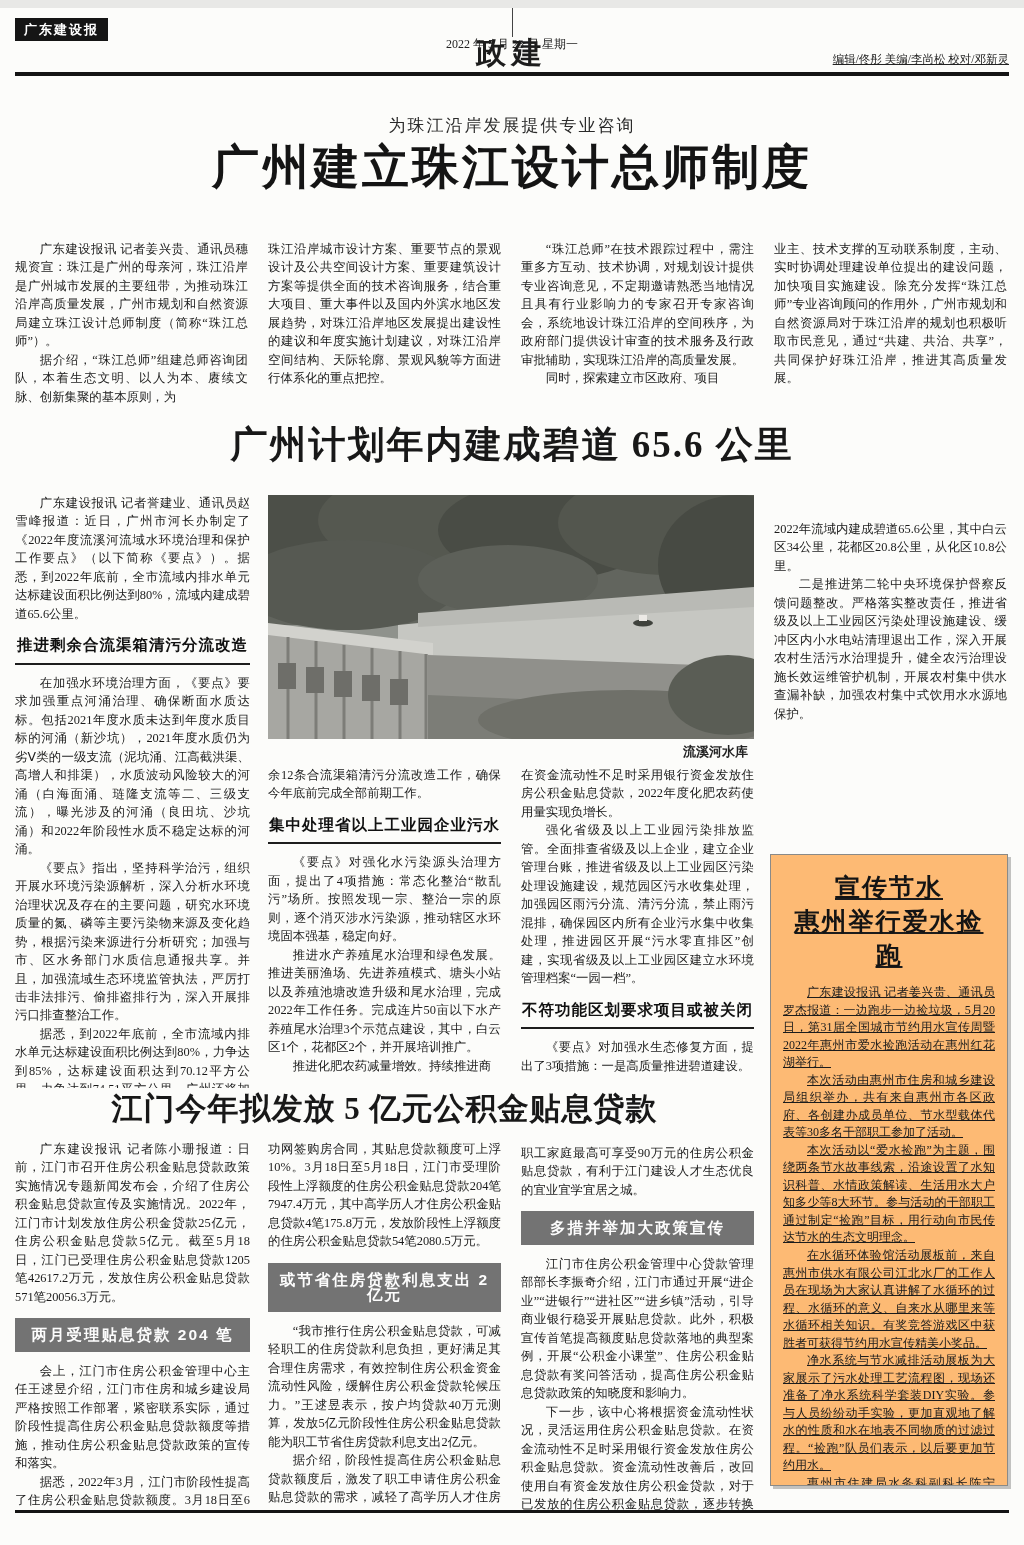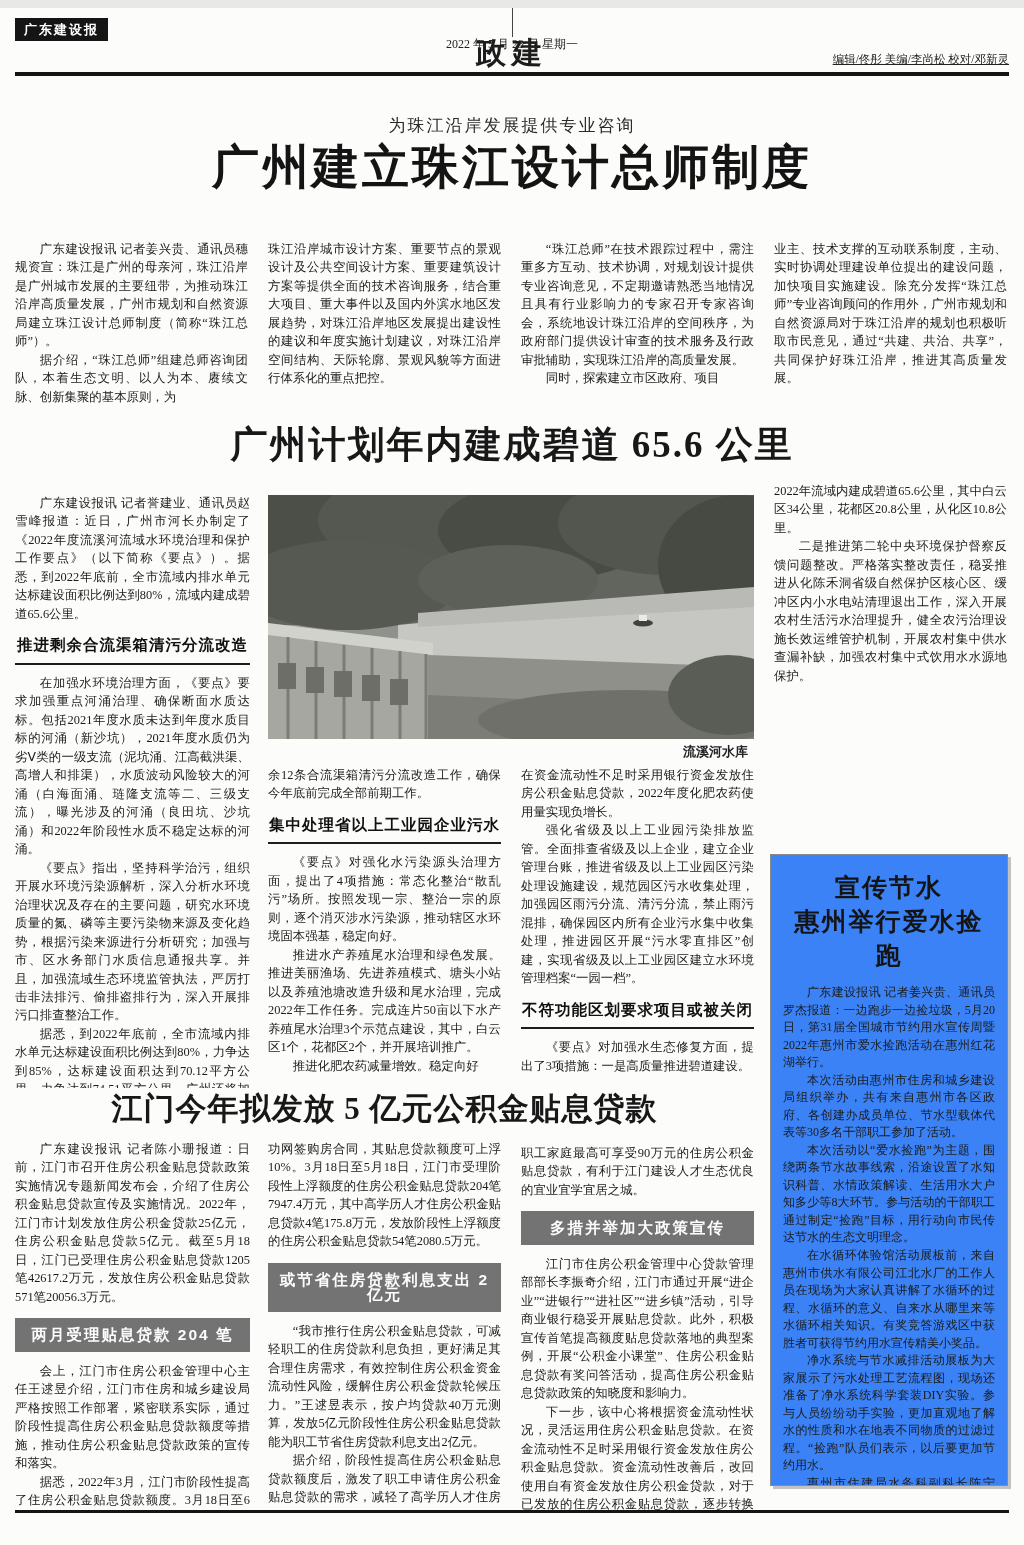--- a/index.html
+++ b/index.html
@@ -46,21 +46,21 @@
     color:#111; border-bottom:2.5px solid #1d1d1d; padding:12px 0 8px; margin-bottom:9px; }
   .subhead-box { background:#737373; color:#fdfdfd; text-align:center; letter-spacing:2px;
     font: bold 15.5px/1 "Liberation Sans","DejaVu Sans",sans-serif; padding:9px 0; margin:12px 0 10px; }
   
   .photo { position:absolute; left:268px; top:487px; width:486px; height:244px; overflow:hidden; background:#9a9a96; }
   .photo svg { display:block; width:100%; height:100%; }
   .photo-caption { position:absolute; left:268px; top:736px; width:480px; text-align:right;
     font: bold 13px/1.2 "Liberation Sans","DejaVu Sans",sans-serif; color:#222; }
   
   .sidebar { position:absolute; left:770px; top:846px; width:238px; height:632px;
-    border:1px solid #8a8a88; box-shadow:3px 3px 0 #c2c2c0; background:#3b82f6; padding:12px 12px 8px; overflow:hidden; }
+    border:1px solid #8a8a88; box-shadow:3px 3px 0 #c2c2c0; background:#fdba74; padding:12px 12px 8px; overflow:hidden;text-decoration:underline; }
   .sb-title { text-align:center; font: 900 25px/1.35 "Liberation Serif",serif; letter-spacing:2px; margin:4px 0 12px; color:#141414; }
   .sidebar p.body { font-size:12px; line-height:1.46; }
 </style>
 </head>
 <body>
 
 <div class="page">
 
   <div class="masthead">
     <div class="brand-box">广东建设报</div>
@@ -141,33 +141,33 @@
     <p class="body">在加强水环境治理方面，《要点》要求加强重点河涌治理、确保断面水质达标。包括2021年度水质未达到年度水质目标的河涌（新沙坑），2021年度水质仍为劣Ⅴ类的一级支流（泥坑涌、江高截洪渠、高增人和排渠），水质波动风险较大的河涌（白海面涌、琏隆支流等二、三级支流），曝光涉及的河涌（良田坑、沙坑涌）和2022年阶段性水质不稳定达标的河涌。</p>
     <p class="body">《要点》指出，坚持科学治污，组织开展水环境污染源解析，深入分析水环境治理状况及存在的主要问题，研究水环境质量的氮、磷等主要污染物来源及变化趋势，根据污染来源进行分析研究；加强与市、区水务部门水质信息通报共享。并且，加强流域生态环境监管执法，严厉打击非法排污、偷排盗排行为，深入开展排污口排查整治工作。</p>
     <p class="body">据悉，到2022年底前，全市流域内排水单元达标建设面积比例达到80%，力争达到85%，达标建设面积达到70.12平方公里，力争达到74.51平方公里。广州还将加强对7条已完成清污分流改造的合流渠箱的日常管护，继续加大力度推进剩</p>
   </div>
 
   <div class="colblock" style="left:268px; top:758px; width:233px; height:322px;">
     <p class="body cont">余12条合流渠箱清污分流改造工作，确保今年底前完成全部前期工作。</p>
     <div class="subhead-u">集中处理省以上工业园企业污水</div>
     <p class="body">《要点》对强化水污染源头治理方面，提出了4项措施：常态化整治“散乱污”场所。按照发现一宗、整治一宗的原则，逐个消灭涉水污染源，推动辖区水环境固本强基，稳定向好。</p>
     <p class="body">推进水产养殖尾水治理和绿色发展。推进美丽渔场、先进养殖模式、塘头小站以及养殖池塘改造升级和尾水治理，完成2022年工作任务。完成连片50亩以下水产养殖尾水治理3个示范点建设，其中，白云区1个，花都区2个，并开展培训推广。</p>
-    <p class="body">推进化肥农药减量增效。稳定向好</p>
+    <p class="body">推进化肥农药减量增效。持续推进商</p>
   </div>
 
   <div class="colblock" style="left:521px; top:758px; width:233px; height:322px;">
     <p class="body cont">在资金流动性不足时采用银行资金发放住房公积金贴息贷款，2022年度化肥农药使用量实现负增长。</p>
     <p class="body">强化省级及以上工业园污染排放监管。全面排查省级及以上企业，建立企业管理台账，推进省级及以上工业园区污染处理设施建设，规范园区污水收集处理，加强园区雨污分流、清污分流，禁止雨污混排，确保园区内所有企业污水集中收集处理，推进园区开展“污水零直排区”创建，实现省级及以上工业园区建立水环境管理档案“一园一档”。</p>
     <div class="subhead-u">不符功能区划要求项目或被关闭</div>
     <p class="body">《要点》对加强水生态修复方面，提出了3项措施：一是高质量推进碧道建设。</p>
   </div>
 
-  <div class="colblock" style="left:774px; top:474px; width:233px; height:352px;">
+  <div class="colblock" style="left:774px; top:512px; width:233px; height:352px;">
     <p class="body cont">2022年流域内建成碧道65.6公里，其中白云区34公里，花都区20.8公里，从化区10.8公里。</p>
-    <p class="body">二是推进第二轮中央环境保护督察反馈问题整改。严格落实整改责任，稳妥推进从化陈禾洞省级自然保护区核心区、缓冲区内小水电站清理退出工作，深入开展农村生活污水治理提升，健全农污治理设施长效运维管护机制，开展农村集中供水查漏补缺，加强农村集中式饮用水水源地保护。</p>
+    <p class="body">二是推进第二轮中央环境保护督察反馈问题整改。严格落实整改责任，推进省级及以上工业园区污染处理设施建设、缓冲区内小水电站清理退出工作，深入开展农村生活污水治理提升，健全农污治理设施长效运维管护机制，开展农村集中供水查漏补缺，加强农村集中式饮用水水源地保护。</p>
   </div>
 
   <div class="sidebar">
     <div class="sb-title">
       <div>宣传节水</div>
       <div>惠州举行爱水捡跑</div>
     </div>
     <p class="body">广东建设报讯 记者姜兴贵、通讯员罗杰报道：一边跑步一边捡垃圾，5月20日，第31届全国城市节约用水宣传周暨2022年惠州市爱水捡跑活动在惠州红花湖举行。</p>
     <p class="body">本次活动由惠州市住房和城乡建设局组织举办，共有来自惠州市各区政府、各创建办成员单位、节水型载体代表等30多名干部职工参加了活动。</p>
     <p class="body">本次活动以“爱水捡跑”为主题，围绕两条节水故事线索，沿途设置了水知识科普、水情政策解读、生活用水大户知多少等8大环节。参与活动的干部职工通过制定“捡跑”目标，用行动向市民传达节水的生态文明理念。</p>

